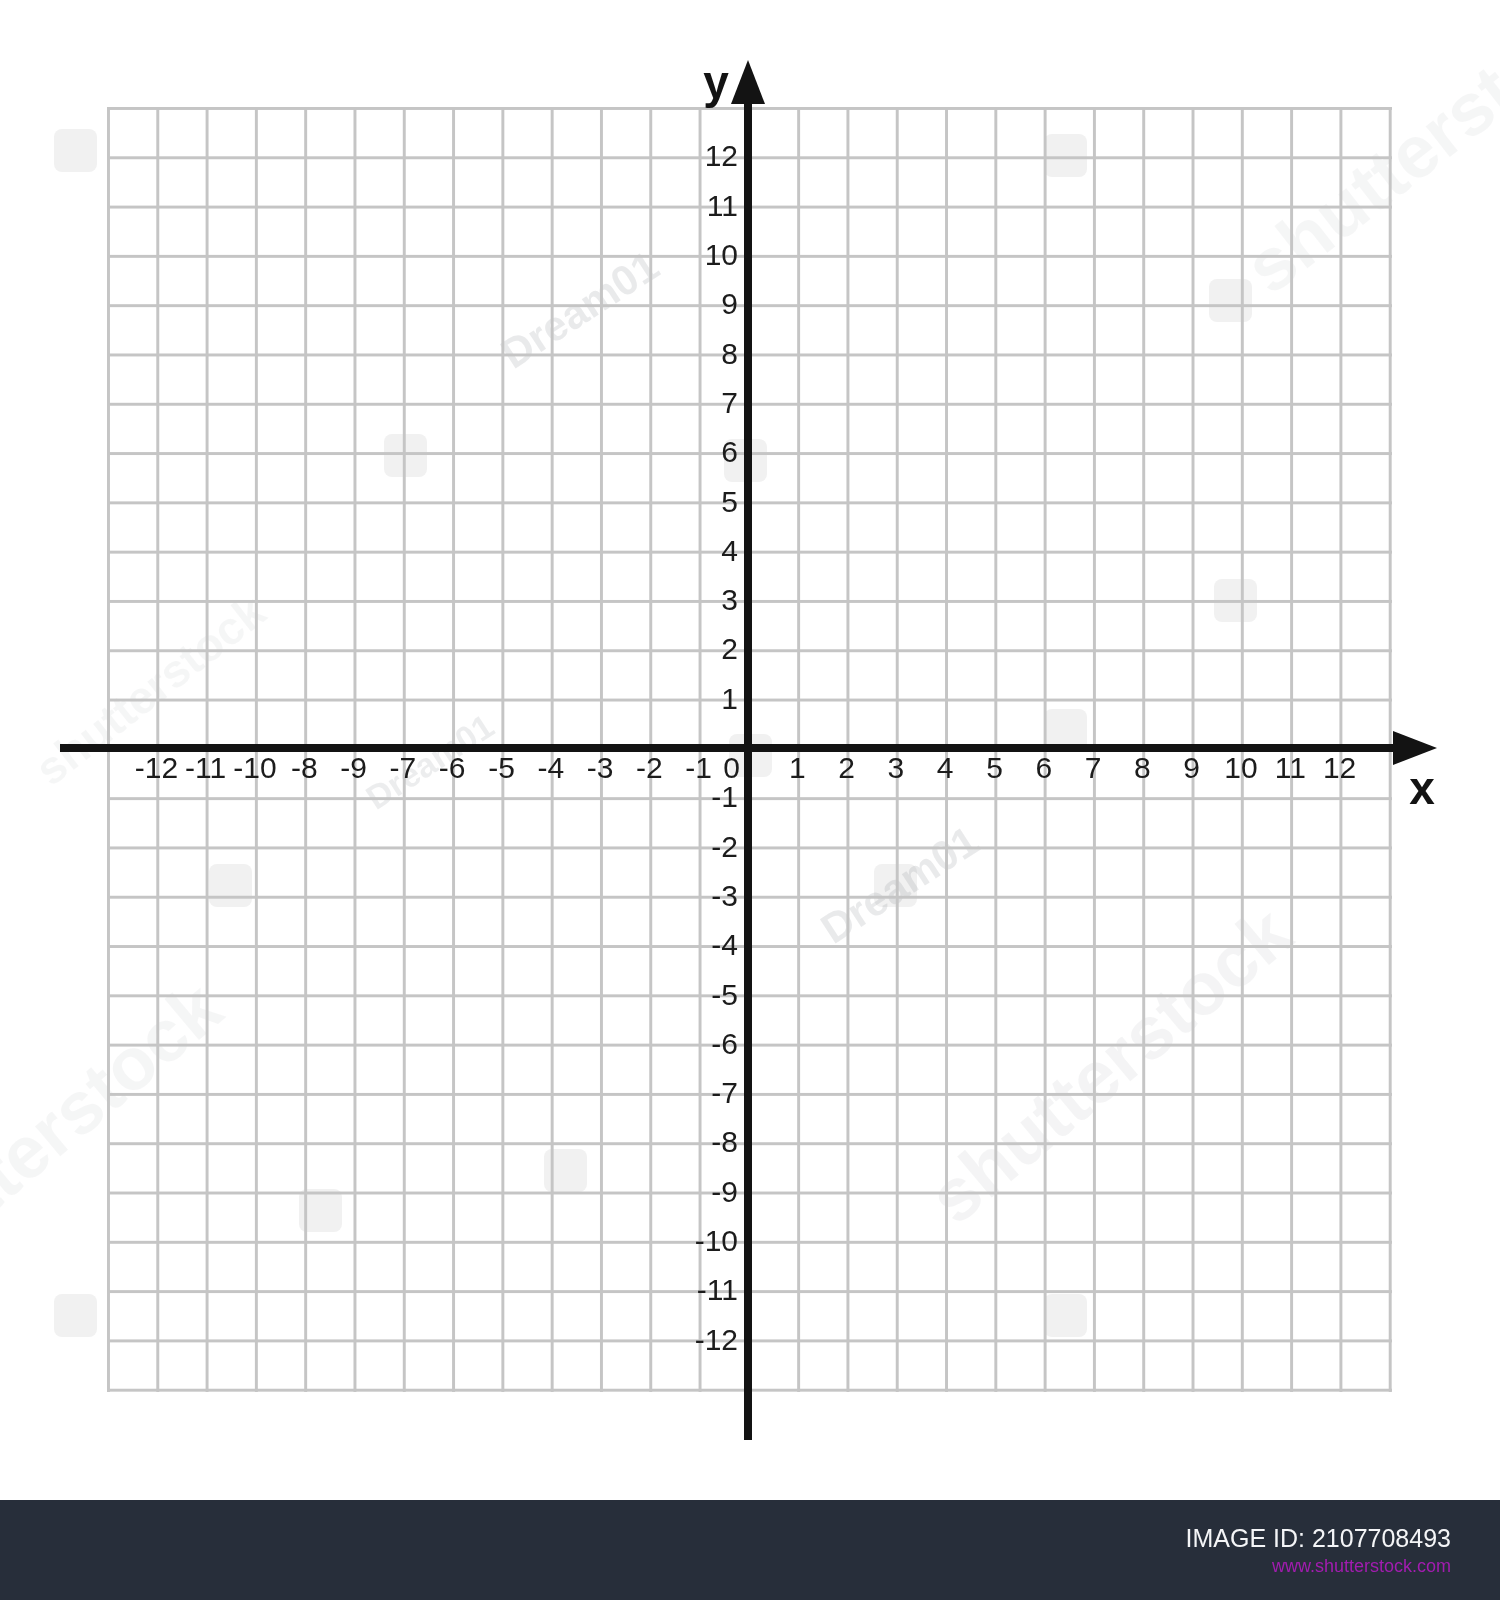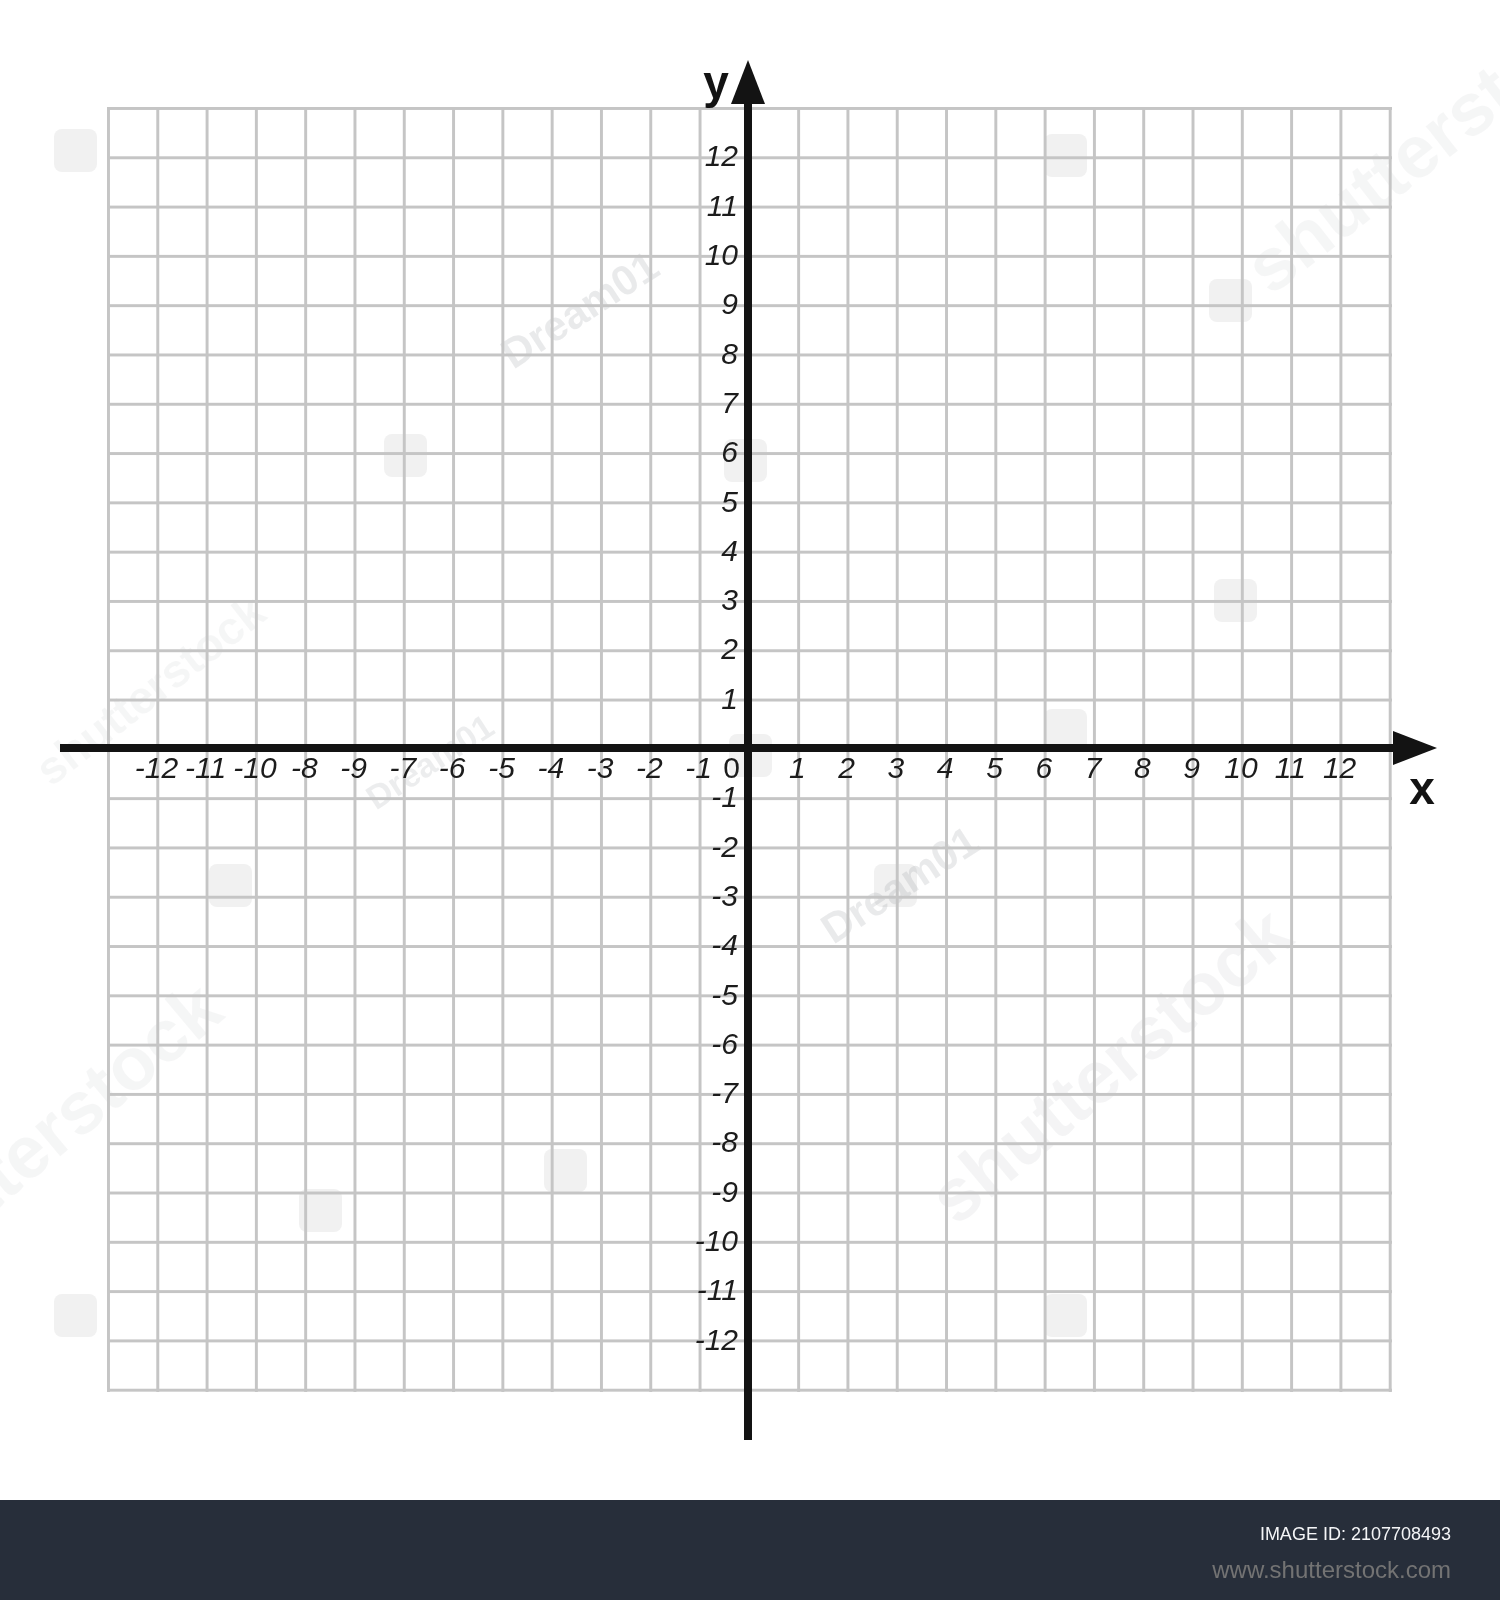--- a/index.html
+++ b/index.html
@@ -18,33 +18,33 @@
   }
   
   .x-axis-line{position:absolute;left:60px;top:744px;width:1335px;height:8px;background:var(--axis);}
   .x-arrow{position:absolute;left:1393px;top:731px;width:0;height:0;
     border-top:17px solid transparent;border-bottom:17px solid transparent;border-left:44px solid var(--axis);}
   .y-axis-line{position:absolute;left:744px;top:98px;width:8px;height:1342px;background:var(--axis);}
   .y-arrow{position:absolute;left:731px;top:60px;width:0;height:0;
     border-left:17px solid transparent;border-right:17px solid transparent;border-bottom:44px solid var(--axis);}
   .axis-letter{position:absolute;font-size:46px;font-weight:bold;color:#131313;transform:translate(-50%,-50%);}
   
-  .tick{position:absolute;font-size:30px;line-height:36px;color:#1c1c1c;white-space:nowrap;font-style:italic;}
+  .tick{position:absolute;font-size:30px;line-height:36px;color:#1c1c1c;white-space:nowrap;}
   .tick.xt{transform:translateX(-50%);}
   .tick.yt{width:100px;text-align:right;}
   .origin{position:absolute;left:704px;top:750px;width:36px;text-align:right;font-size:30px;line-height:36px;color:#1c1c1c;}
   
   .wm-square{position:absolute;width:43px;height:43px;border-radius:8px;background:#f1f1f1;}
   .ghost{position:absolute;font-weight:bold;color:#6d727a;white-space:nowrap;transform:translate(-50%,-50%) rotate(-38deg);}
   
   .bar{position:absolute;left:0;top:1500px;width:1500px;height:100px;background:var(--bar);}
   .logo{position:absolute;left:49px;top:1522px;font-size:37px;font-weight:bold;color:#ffffff;letter-spacing:-0.5px;}
   .logo sup{font-size:14px;vertical-align:28px;font-weight:normal;}
-  .image-id{position:absolute;right:49px;top:1524px;font-size:18px;color:#f4f5f7;text-align:center;}
-  .site-url{position:absolute;right:49px;top:1556px;font-size:24px;color:#737373;text-align:right;}
+  .image-id{position:absolute;right:49px;top:1524px;font-size:25px;color:#f4f5f7;text-align:center;}
+  .site-url{position:absolute;right:49px;top:1556px;font-size:18px;color:#a21caf;text-align:right;}
 </style>
 </head>
 <body>
 
 <div class="stage">
 
   <div id="ghost-layer">
       <div class="wm-square" style="left: 54px; top: 129px;"></div>
       <div class="wm-square" style="left: 1044px; top: 134px;"></div>
       <div class="wm-square" style="left: 1209px; top: 279px;"></div>

